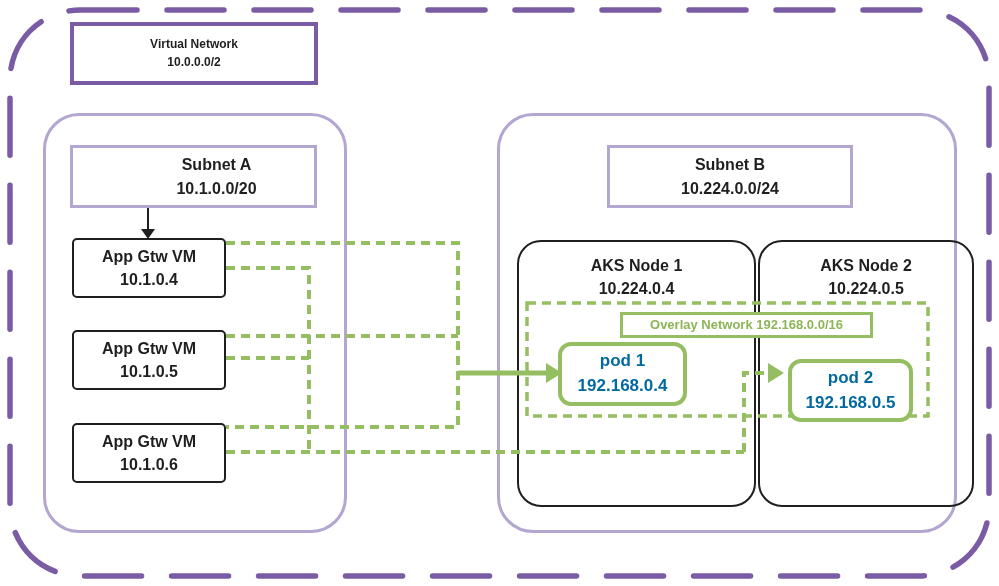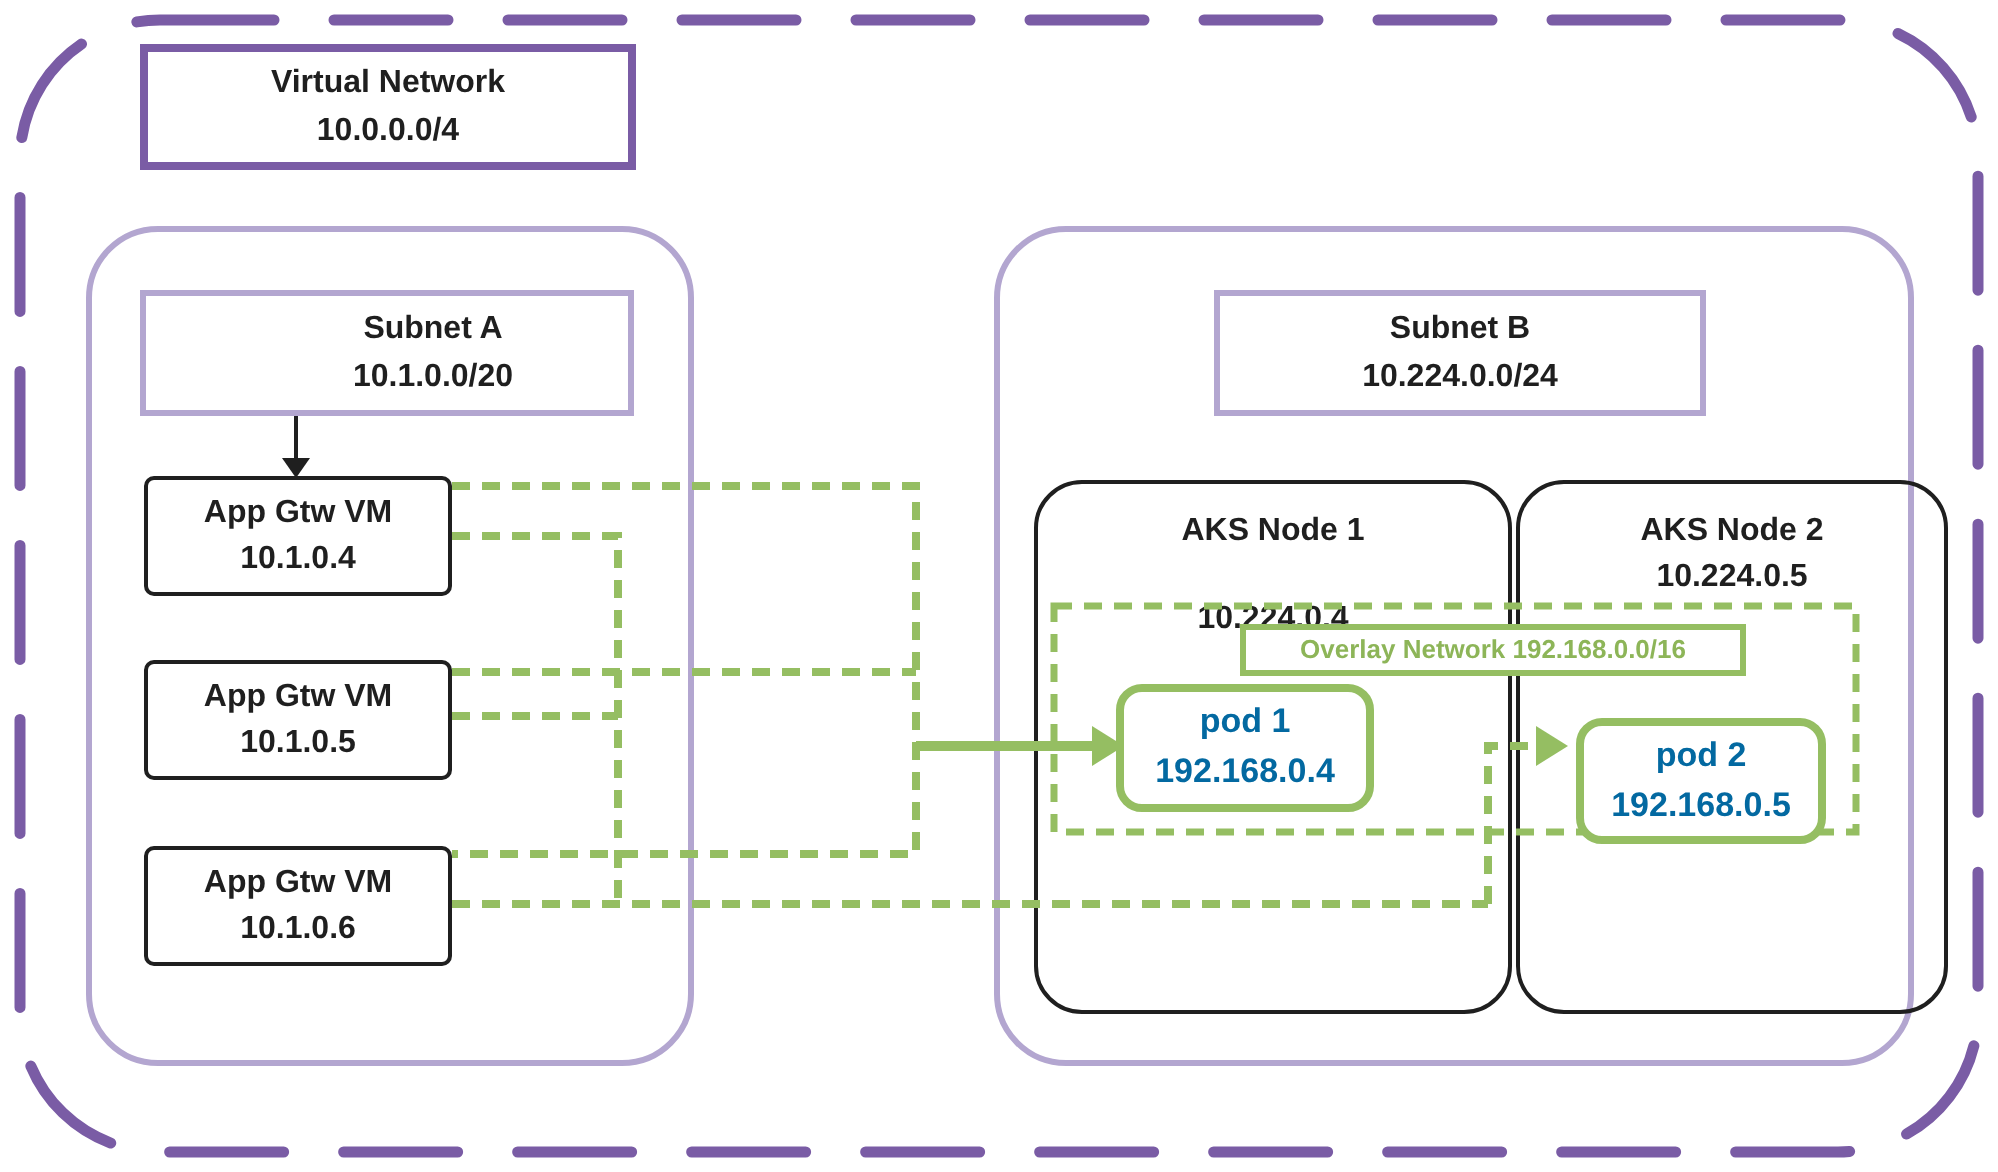--- a/index.html
+++ b/index.html
@@ -22,21 +22,21 @@
     flex-direction: column;
     align-items: center;
     justify-content: center;
     text-align: center;
     font-weight: 700;
     color: #1f1f1f;
     line-height: 1.45;
     background: #ffffff;
   }
   .container-box { background: transparent; }
-  .vn-label     { border: 4px solid #7a5ca5; font-size: 16px; align-items: center; }
+  .vn-label     { border: 4px solid #7a5ca5; font-size: 12px; align-items: center; }
   .subnet-frame { border: 3px solid #b3a6d0; border-radius: 36px; }
   .subnet-label { border: 3px solid #b3a6d0; font-size: 16px; }
   .node-box {
     border: 2px solid #1f1f1f;
     border-radius: 24px;
     justify-content: flex-start;
     padding-top: 12px;
     font-size: 16px;
     background: transparent;
   }
@@ -48,21 +48,21 @@
 <body>
 
 <div class="stage">
 
   <div class="abs layer-back" style="left:0;top:0;width:999px;height:586px;">
 
     <div class="box container-box subnet-frame" style="left:43px;top:113px;width:304px;height:420px;"></div>
 
     <div class="box container-box subnet-frame" style="left:497px;top:113px;width:460px;height:420px;"></div>
 
-    <div class="box node-box" style="left:517px;top:240px;width:239px;height:267px;gap:21px;">
+    <div class="box node-box" style="left:517px;top:240px;width:239px;height:267px;">
       <div>AKS Node 1</div>
       <div>10.224.0.4</div>
     </div>
 
     <div class="box node-box" style="left:758px;top:240px;width:216px;height:267px;">
       <div>AKS Node 2</div>
       <div>10.224.0.5</div>
     </div>
   </div>
 
@@ -92,21 +92,21 @@
       <path d="M226 452 H744"></path>
       <path d="M744 452 V373 H768"></path>
     </g>
     <polygon points="768,363 784,373 768,383" fill="#95be62"></polygon>
   </svg>
 
   <div class="abs layer-front" style="left:0;top:0;width:999px;height:586px;">
 
     <div class="box vn-label" style="left:70px;top:22px;width:248px;height:63px;">
       <div>Virtual Network</div>
-      <div>10.0.0.0/4</div>
+      <div>10.0.0.0/2</div>
     </div>
 
     <div class="box subnet-label" style="left:70px;top:145px;width:247px;height:63px;padding-left:46px;">
       <div>Subnet A</div>
       <div>10.1.0.0/20</div>
     </div>
 
     <div class="box subnet-label" style="left:607px;top:145px;width:246px;height:63px;">
       <div>Subnet B</div>
       <div>10.224.0.0/24</div>

